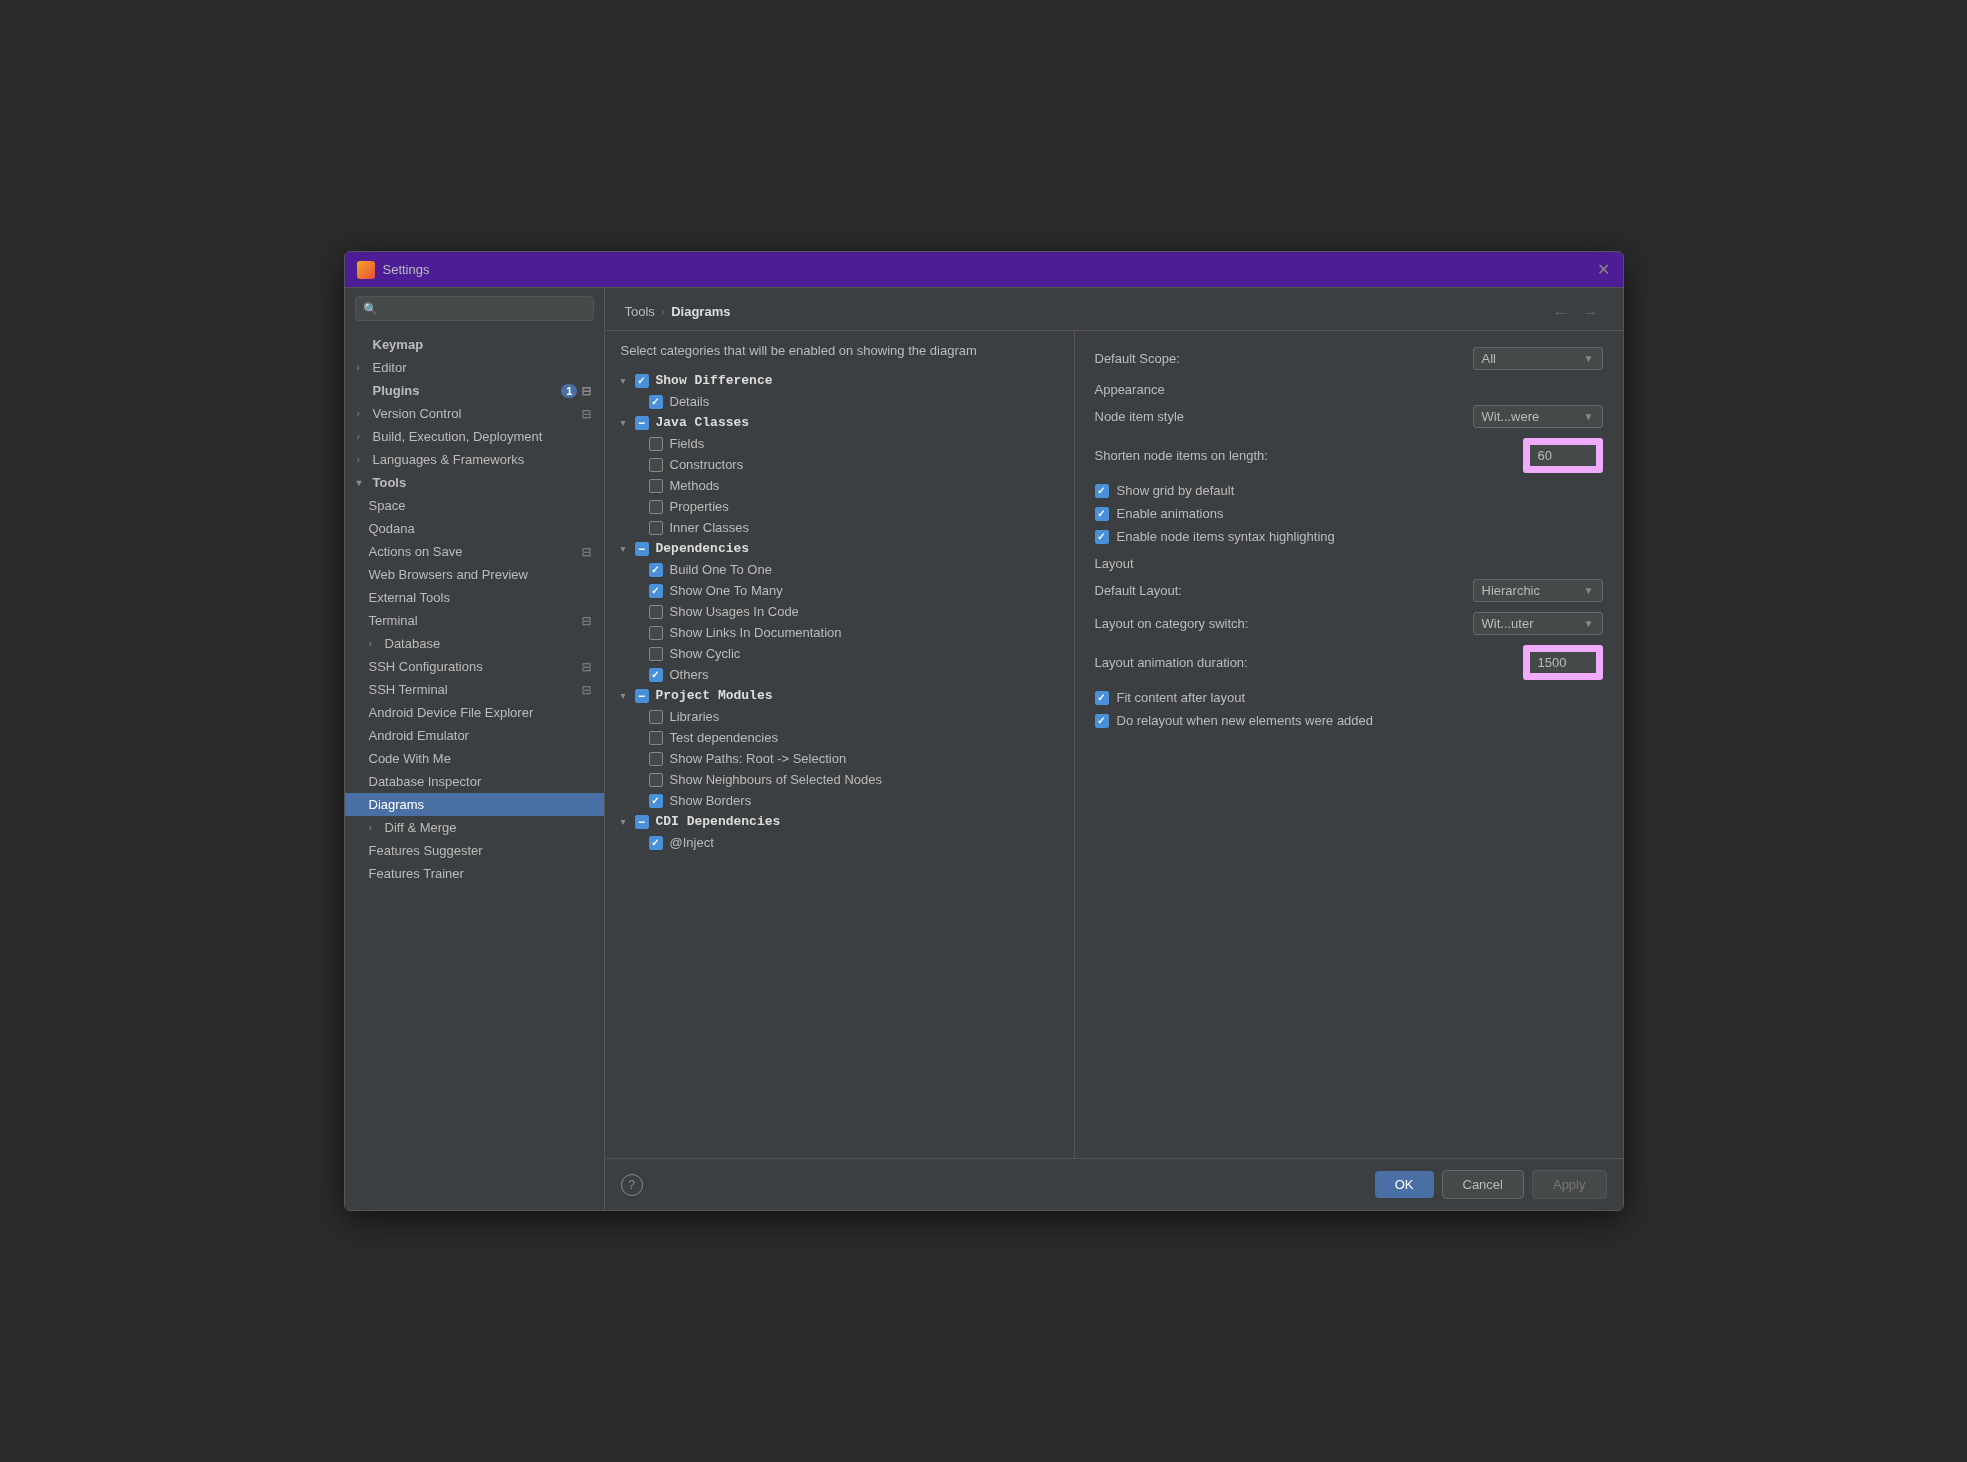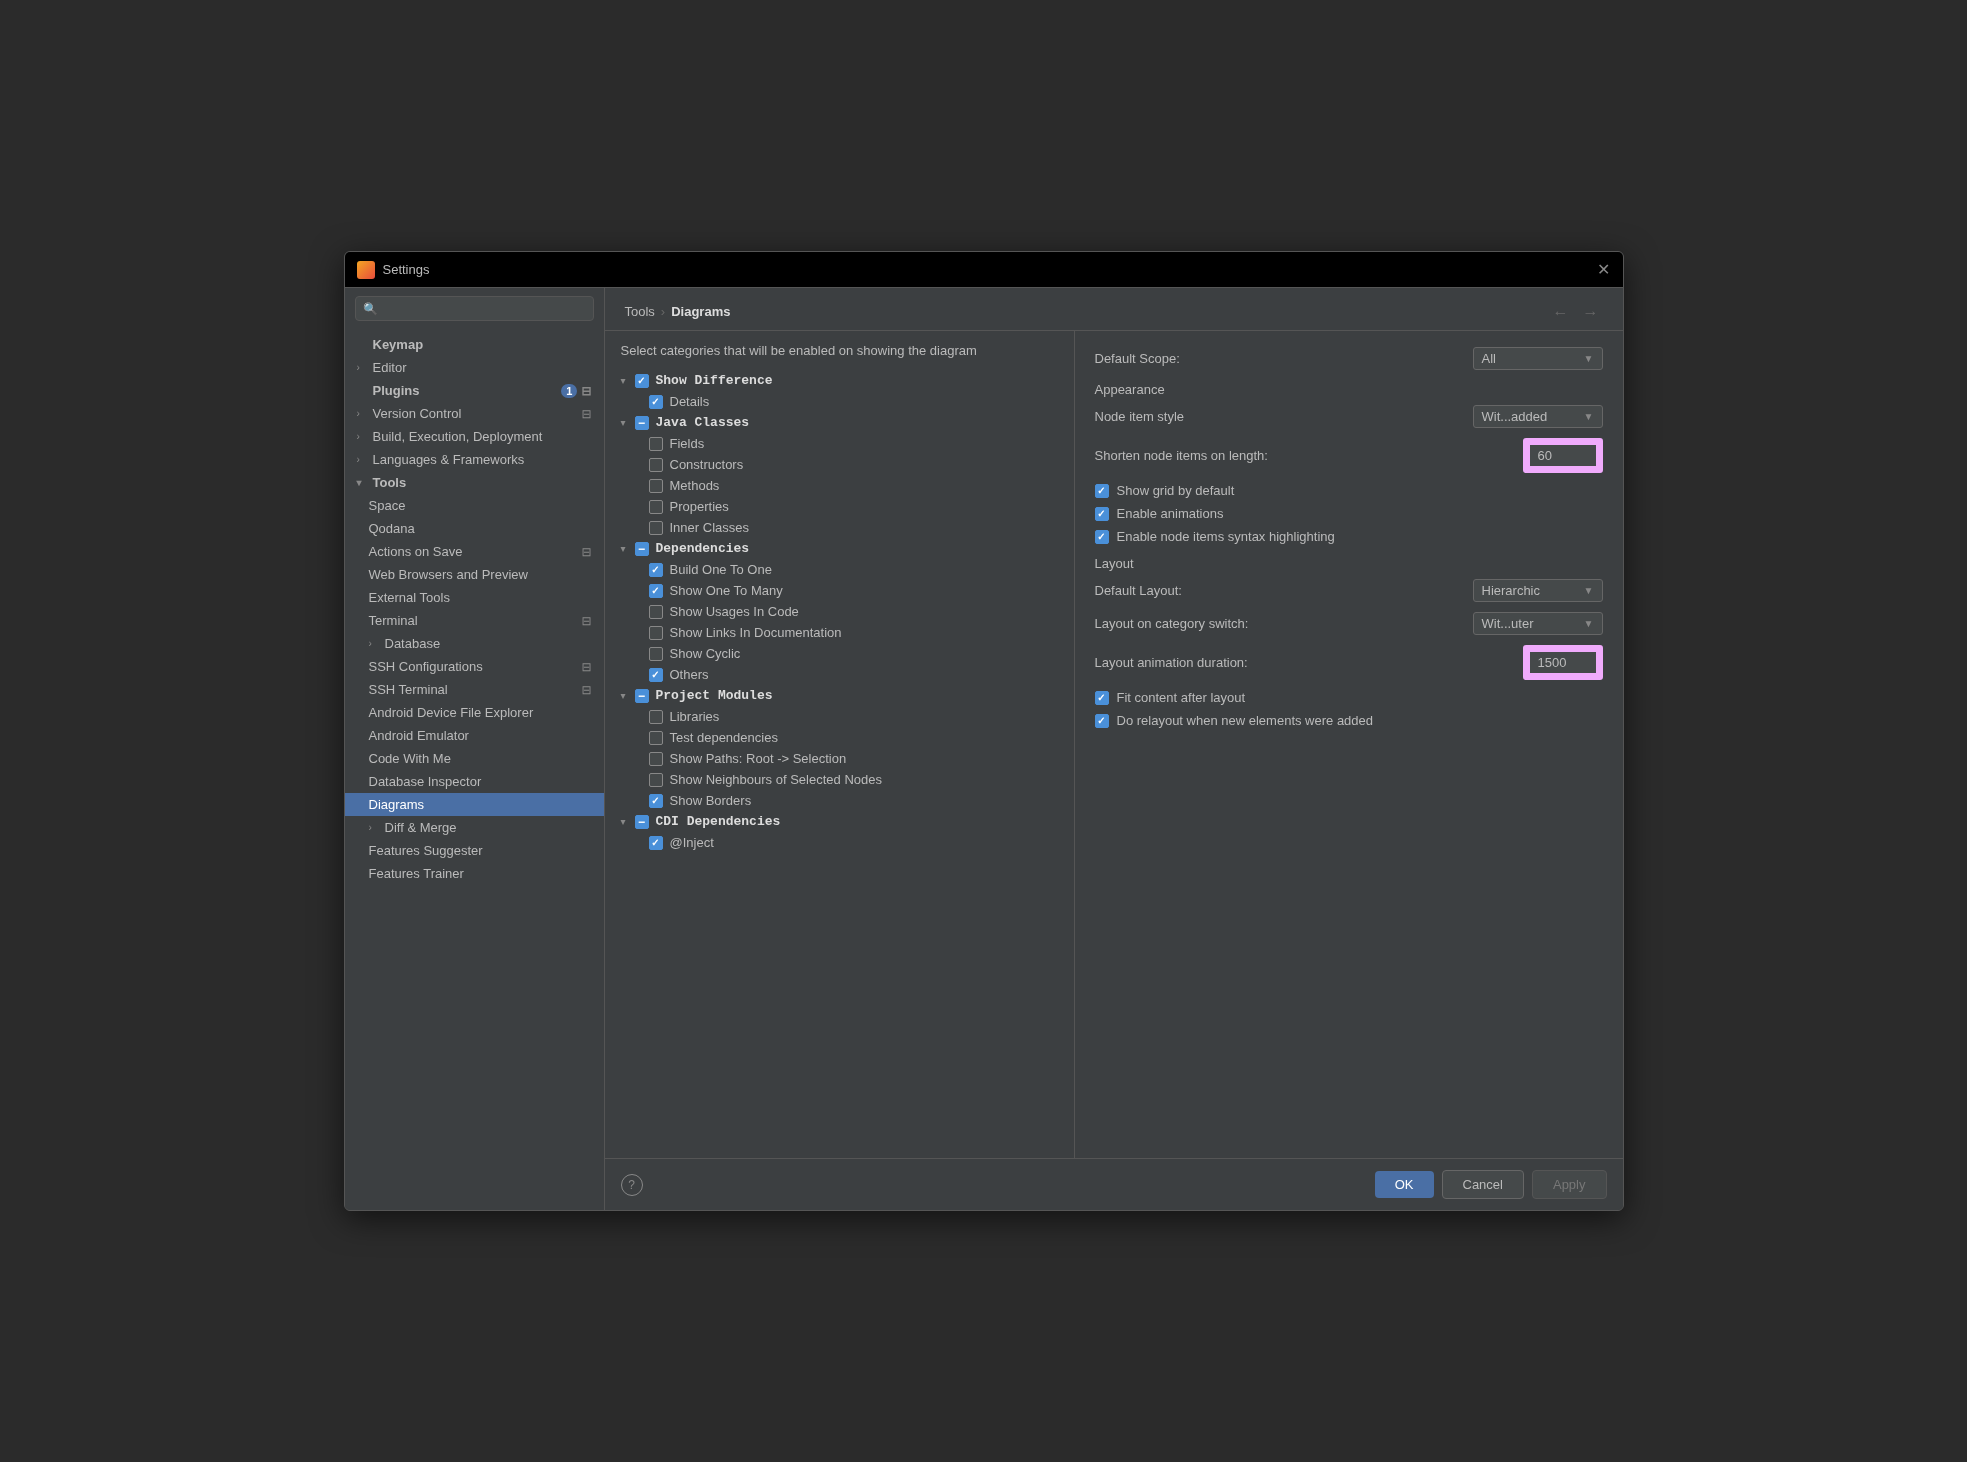--- a/index.html
+++ b/index.html
@@ -18,21 +18,21 @@
       height: 960px;
       background: #3c3f41;
       border: 1px solid #555;
       border-radius: 6px;
       display: flex;
       flex-direction: column;
       box-shadow: 0 8px 32px rgba(0,0,0,0.6);
       overflow: hidden;
     }
     .titlebar {
-      background: #000000;
+      background: #4c1d95;
       height: 36px;
       display: flex;
       align-items: center;
       padding: 0 12px;
       border-bottom: 1px solid #555;
       flex-shrink: 0;
       justify-content: center;
     }
     .titlebar-icon {
       width: 18px; height: 18px;
@@ -630,21 +630,21 @@
               <span>All</span>
               <span class="dd-arrow">▼</span>
             </div>
           </div>
 
           <div class="section-title">Appearance</div>
 
           <div class="setting-row">
             <span class="setting-label">Node item style</span>
             <div class="setting-dropdown">
-              <span>Wit...added</span>
+              <span>Wit...were</span>
               <span class="dd-arrow">▼</span>
             </div>
           </div>
 
           <div class="setting-row">
             <span class="setting-label">Shorten node items on length:</span>
             <input class="setting-input" type="text" value="60" style="">
           </div>
 
           <div class="check-row">

